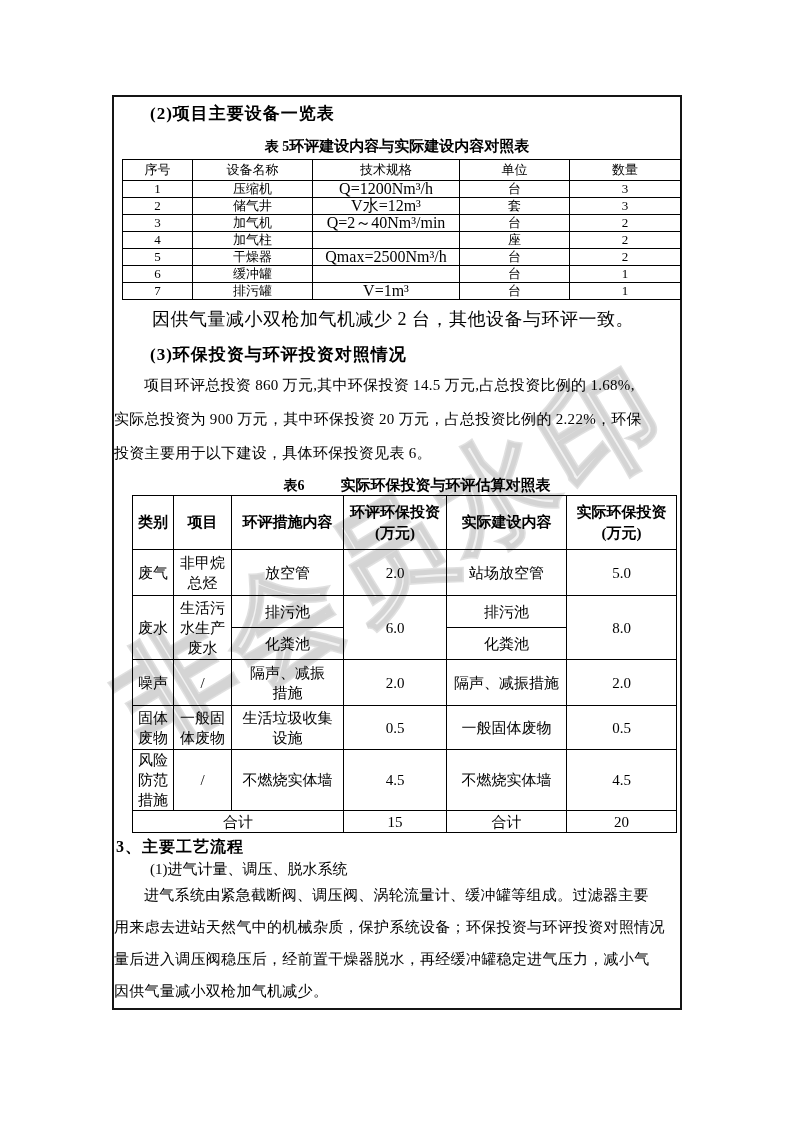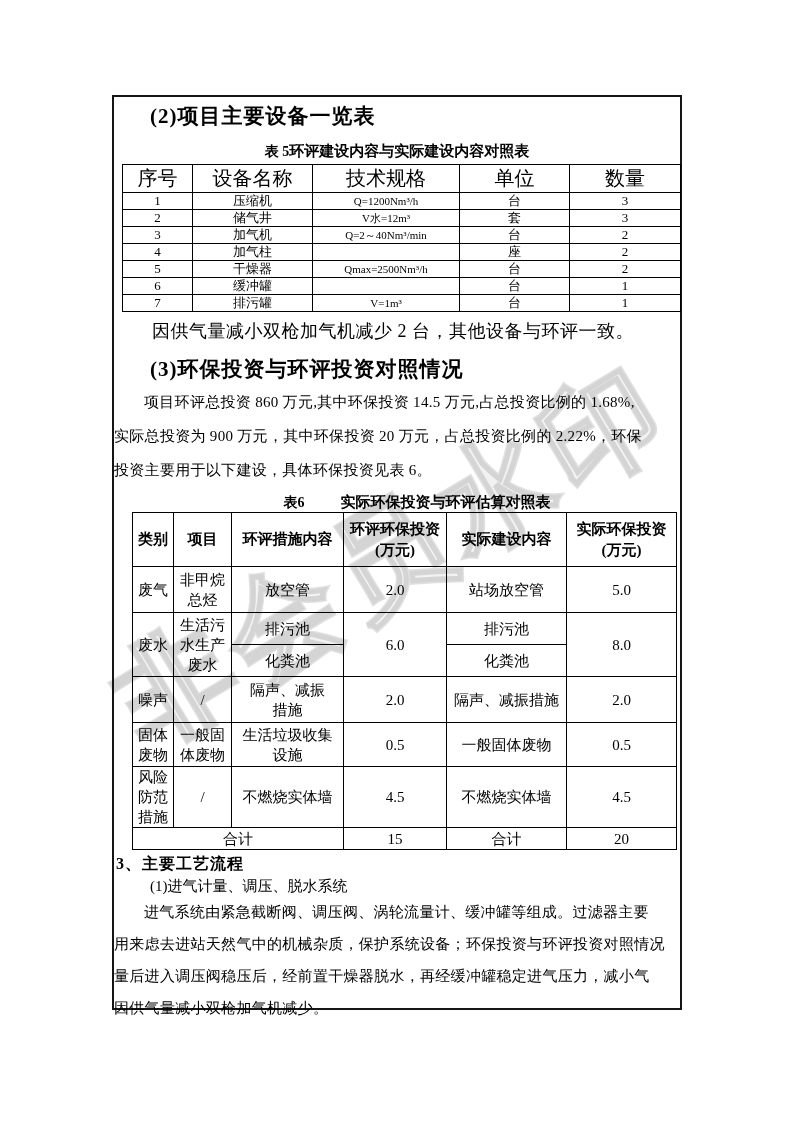--- a/index.html
+++ b/index.html
@@ -24,33 +24,33 @@
     font-weight: bold;
     letter-spacing: 8px;
     white-space: nowrap;
     color: rgba(0,0,0,0.05);
     -webkit-text-stroke: 3px rgba(0,0,0,0.12);
     z-index: 0;
     pointer-events: none;
   }
   .content { position: relative; z-index: 1; padding-top: 3px; }
 
-  .sec-title { font-weight: bold; font-size: 21px; margin: 2px 6px 0 36px; letter-spacing: 1px; }
+  .sec-title { font-weight: bold; font-size: 17px; margin: 2px 6px 0 36px; letter-spacing: 1px; }
   .tbl-caption { display: flex; justify-content: center; align-items: baseline; font-weight: bold; }
   .cap5 { margin-top: 12px; font-size: 15px; }
   .cap6 { margin-top: 6px; gap: 36px; font-size: 15px; padding-left: 40px; }
   .tbl-caption .cap-label { font-size: 14px; }
 
   table { border-collapse: collapse; table-layout: fixed; text-align: center; }
   th, td { border: 1px solid #000; padding: 0 1px; overflow: hidden; }
 
   #table5 { width: 558px; margin: 3px 0 0 8px; }
-  #table5 th { font-weight: normal; font-size: 20px; height: 21px; }
+  #table5 th { font-weight: normal; font-size: 13px; height: 21px; }
   #table5 td { font-size: 13px; height: 17px; line-height: 16px; }
-  #table5 td.spec { font-size: 11px; }
+  #table5 td.spec { font-size: 16px; }
 
   .note { font-size: 18px; margin: 7px 0 0 2px; text-indent: 2em; letter-spacing: 0.5px; }
   .para { margin-top: 2px; font-size: 15px; line-height: 34px; letter-spacing: 0.3px; }
   .para .indent { text-indent: 2em; }
 
   #table6 { width: 544px; margin: 0 0 0 18px; font-size: 15px; padding-left: 7px; }
   #table6 th { font-weight: bold; font-size: 15px; height: 54px; line-height: 21px; }
   #table6 td { line-height: 20px; }
   .preline { white-space: pre-line; }
   tr.r1 td { height: 46px; }

